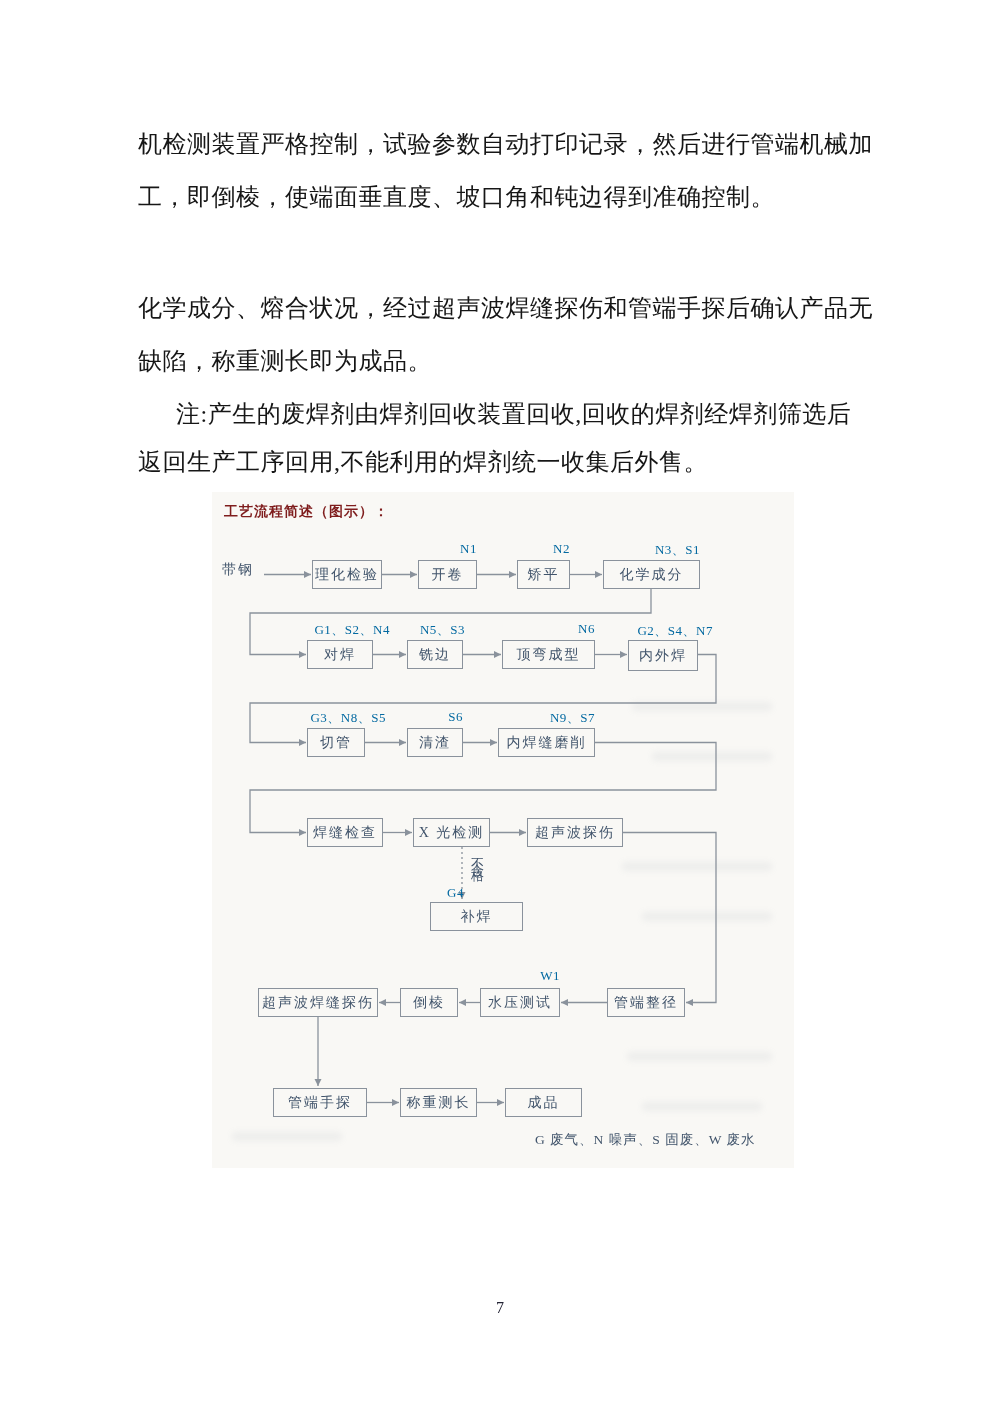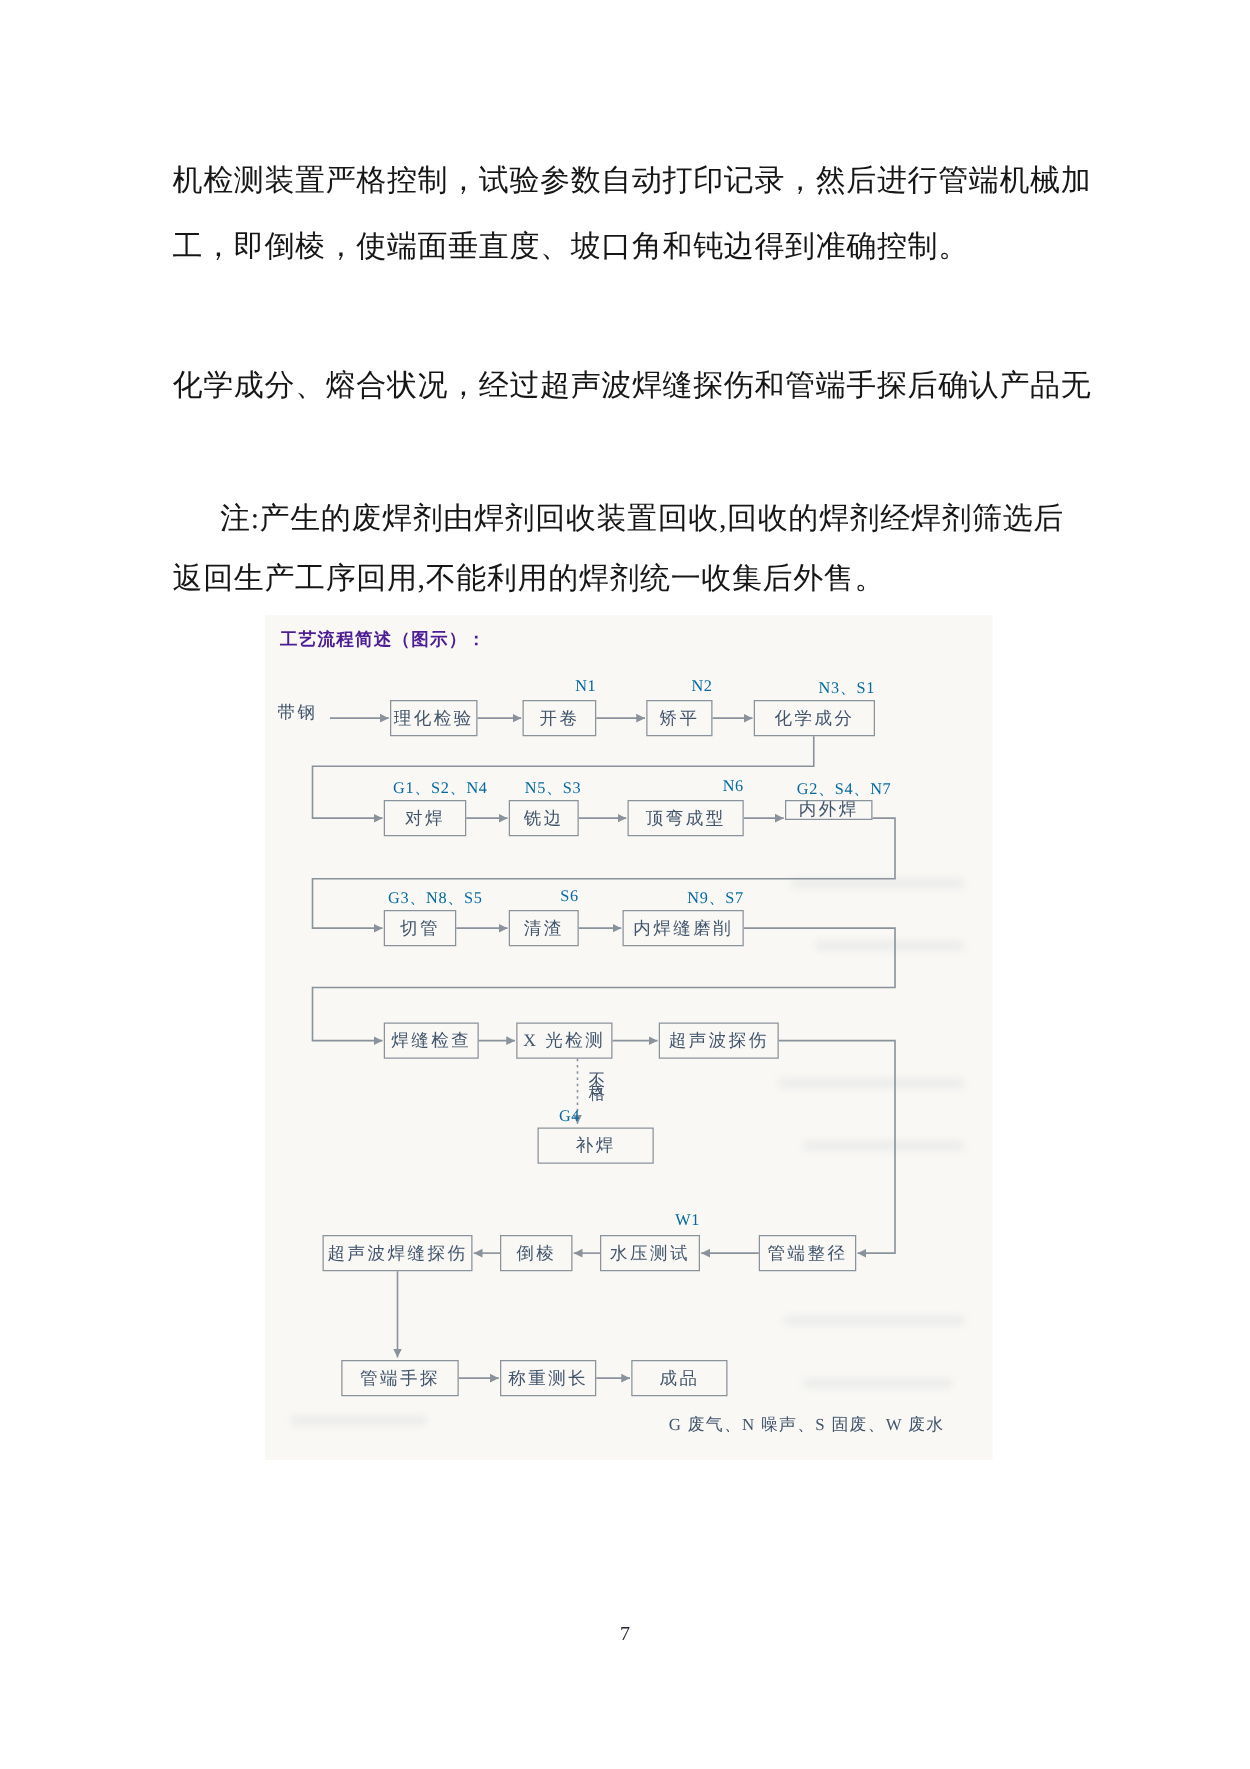--- a/index.html
+++ b/index.html
@@ -2,21 +2,21 @@
 <html><head>
 <meta charset="utf-8">
 <style>
   html,body{margin:0;padding:0;background:#ffffff;}
   .page{position:relative;width:1000px;height:1415px;background:#ffffff;overflow:hidden;
         font-family:"Liberation Serif","DejaVu Serif",serif;}
   .tline{position:absolute;font-size:24px;color:#161616;white-space:nowrap;letter-spacing:0.5px;}
   .scan{position:absolute;left:212px;top:492px;width:582px;height:676px;background:#f9f8f5;}
   .artifact{position:absolute;background:#9aa4ae;opacity:0.12;filter:blur(3px);border-radius:4px;}
   .fc-title{position:absolute;left:224px;top:503px;font-family:Liberation Mono, monospace;
-            font-weight:bold;font-size:14px;color:#4c1d95;letter-spacing:1px;white-space:nowrap;}
+            font-weight:bold;font-size:14px;color:#7f1d1d;letter-spacing:1px;white-space:nowrap;}
   .node{position:absolute;border:1.4px solid #8a929c;color:#41546b;font-size:14px;letter-spacing:2px;
         box-sizing:border-box;display:flex;align-items:center;justify-content:center;white-space:nowrap;
         background:transparent;}
   .tag{position:absolute;color:#0369a1;font-size:13px;text-align:right;white-space:nowrap;letter-spacing:0.5px;}
   .src{position:absolute;left:222px;top:561px;font-size:14px;color:#41546b;letter-spacing:2px;}
   .reject{position:absolute;left:468px;top:848px;writing-mode:vertical-rl;text-orientation:upright;
           font-size:13px;color:#41546b;letter-spacing:5px;}
   .legend{position:absolute;left:535px;top:1131px;width:195px;text-align:center;font-size:13.5px;
           color:#41546b;letter-spacing:1px;white-space:nowrap;}
   .caption{position:absolute;left:0;top:1186px;width:1000px;text-align:center;font-size:22px;
@@ -27,20 +27,21 @@
   .edge-dotted{stroke:#8a929c;stroke-width:1.3;fill:none;stroke-dasharray:2,3;}
 </style>
 </head>
 <body>
 
 <div class="page">
 
   <div class="tline" style="left:138px;top:128px">机检测装置严格控制，试验参数自动打印记录，然后进行管端机械加</div>
   <div class="tline" style="left:138px;top:181px">工，即倒棱，使端面垂直度、坡口角和钝边得到准确控制。</div>
   <div class="tline" style="left:138px;top:292px">化学成分、熔合状况，经过超声波焊缝探伤和管端手探后确认产品无</div>
+  <div class="tline" style="left:138px;top:345px">缺陷，称重测长即为成品。</div>
   <div class="tline" style="left:176px;top:398px">注:产生的废焊剂由焊剂回收装置回收,回收的焊剂经焊剂筛选后</div>
   <div class="tline" style="left:138px;top:446px">返回生产工序回用,不能利用的焊剂统一收集后外售。</div>
 
   <div class="scan">
     <div class="artifact" style="left:420px;top:210px;width:140px;height:9px"></div>
     <div class="artifact" style="left:440px;top:260px;width:120px;height:9px"></div>
     <div class="artifact" style="left:410px;top:370px;width:150px;height:9px"></div>
     <div class="artifact" style="left:430px;top:420px;width:130px;height:9px"></div>
     <div class="artifact" style="left:415px;top:560px;width:145px;height:9px"></div>
     <div class="artifact" style="left:430px;top:610px;width:120px;height:9px"></div>
@@ -81,21 +82,21 @@
 
   <div class="src">带钢</div>
 
   <div class="node" style="left:312px;top:560px;width:70px;height:29px">理化检验</div>
   <div class="node" style="left:418px;top:560px;width:59px;height:29px">开卷</div>
   <div class="node" style="left:517px;top:560px;width:53px;height:29px">矫平</div>
   <div class="node" style="left:603px;top:560px;width:97px;height:29px">化学成分</div>
   <div class="node" style="left:307px;top:640px;width:66px;height:29px">对焊</div>
   <div class="node" style="left:407px;top:640px;width:56px;height:29px">铣边</div>
   <div class="node" style="left:502px;top:640px;width:93px;height:29px">顶弯成型</div>
-  <div class="node" style="left:628px;top:640px;width:70px;height:16px">内外焊</div>
+  <div class="node" style="left:628px;top:640px;width:70px;height:31px">内外焊</div>
   <div class="node" style="left:307px;top:728px;width:58px;height:29px">切管</div>
   <div class="node" style="left:407px;top:728px;width:56px;height:29px">清渣</div>
   <div class="node" style="left:498px;top:728px;width:97px;height:29px">内焊缝磨削</div>
   <div class="node" style="left:307px;top:818px;width:76px;height:29px">焊缝检查</div>
   <div class="node" style="left:413px;top:818px;width:77px;height:29px">X 光检测</div>
   <div class="node" style="left:527px;top:818px;width:96px;height:29px">超声波探伤</div>
   <div class="node" style="left:430px;top:902px;width:93px;height:29px">补焊</div>
   <div class="node" style="left:258px;top:988px;width:120px;height:29px">超声波焊缝探伤</div>
   <div class="node" style="left:400px;top:988px;width:58px;height:29px">倒棱</div>
   <div class="node" style="left:480px;top:988px;width:80px;height:29px">水压测试</div>

